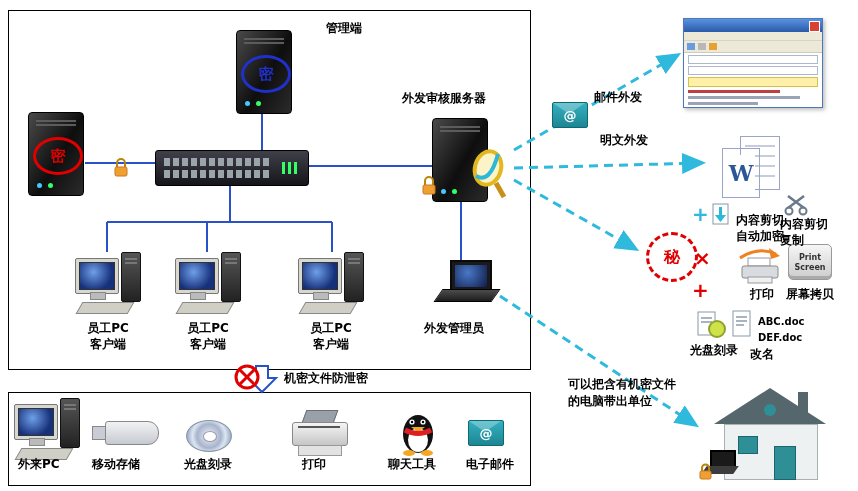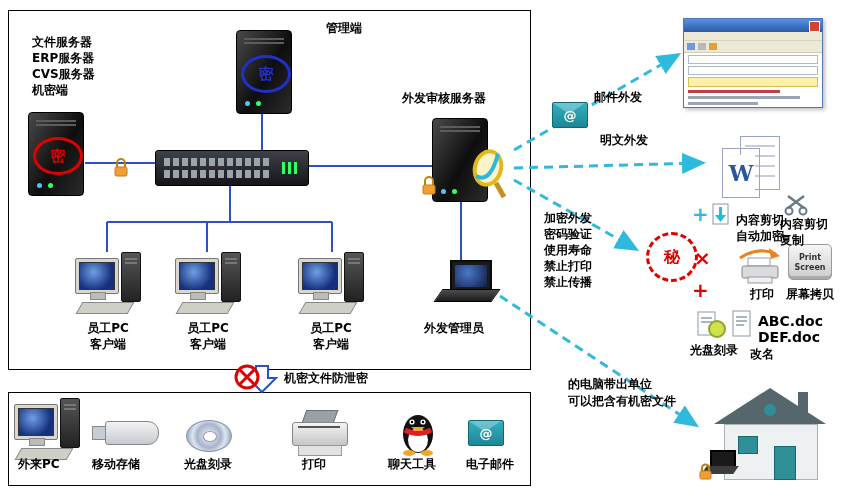--- a/index.html
+++ b/index.html
@@ -4,21 +4,21 @@
 <style>
   html,body{margin:0;padding:0;background:#fff}
   .canvas{position:relative;width:858px;height:491px;background:#fff;overflow:hidden;
           font-family:"DejaVu Sans",sans-serif}
   .frame{position:absolute;border:1px solid #000;background:#fff;z-index:1}
   svg.overlay{position:absolute;left:0;top:0;z-index:2;pointer-events:none}
   .abs{position:absolute;z-index:3}
   .t{position:absolute;z-index:4;font:bold 12px/16px "DejaVu Sans",sans-serif;color:#000;white-space:nowrap}
   .bl{display:block}
   .tc{text-align:center}
-  .ts{font-size:14px;line-height:15px}
+  .ts{font-size:10px;line-height:15px}
   .sym{position:absolute;z-index:4;font-weight:bold;line-height:1}
 
   
   .server{width:56px;height:84px}
   .sv-body{position:absolute;inset:0;background:linear-gradient(120deg,#4a4a4a,#0e0e0e 55%,#2b2b2b);
            border:1px solid #000;border-radius:4px}
   .sv-body::before{content:"";position:absolute;left:7px;right:7px;top:7px;height:8px;
            background:repeating-linear-gradient(180deg,#5c5c5c 0 2px,transparent 2px 4px)}
   .sv-body::after{content:"";position:absolute;left:8px;bottom:7px;width:5px;height:5px;border-radius:50%;
            background:#44c8ff;box-shadow:11px 0 0 #3f6}
@@ -157,26 +157,20 @@
       <path d="M514,180 L634,248"></path>
       <path d="M500,296 L694,424"></path>
     </g>
     <path d="M256,366 L268,366 L268,378 L276,378 L262,392 L248,378 L256,378 Z" fill="#ffffff" stroke="#2a52c8" stroke-width="2"></path>
     <g stroke="#e00000" stroke-width="3">
       <circle cx="247" cy="377" r="11" fill="#fff"></circle>
       <path d="M240,370 L254,384 M254,370 L240,384" fill="none"></path>
     </g>
   </svg>
 
-  <div class="t" style="left:32px;top:34px">
-    <span class="bl">文件服务器</span>
-    <span class="bl">ERP服务器</span>
-    <span class="bl">CVS服务器</span>
-    <span class="bl">机密端</span>
-  </div>
 
   <div class="t" style="left:326px;top:20px">管理端</div>
 
   <div class="abs server" style="left:28px;top:112px">
     <div class="sv-body"></div>
     <div class="stamp">密</div>
   </div>
 
   <svg class="abs" style="left:112px;top:156px" width="18" height="22">
     <path d="M5,11 V7 a4,4 0 0 1 8,0 V11" fill="none" stroke="#b8860b" stroke-width="2"></path>
@@ -320,27 +314,20 @@
   <div class="t" style="left:594px;top:89px">邮件外发</div>
   <div class="t" style="left:600px;top:132px">明文外发</div>
 
   <div class="abs worddoc" style="left:722px;top:136px">
     <div class="wd-page wd-back"></div>
     <div class="wd-page wd-front">
       <span class="wd-w">W</span>
     </div>
   </div>
 
-  <div class="t" style="left:544px;top:210px">
-    <span class="bl">加密外发</span>
-    <span class="bl">密码验证</span>
-    <span class="bl">使用寿命</span>
-    <span class="bl">禁止打印</span>
-    <span class="bl">禁止传播</span>
-  </div>
 
   <div class="abs seccircle" style="left:646px;top:232px">秘</div>
 
   <span class="sym" style="left:692px;top:204px;font-size:20px;color:#2fb9dd">+</span>
   <span class="sym" style="left:694px;top:248px;font-size:20px;color:#e00000">×</span>
   <span class="sym" style="left:692px;top:280px;font-size:20px;color:#e00000">+</span>
 
   <svg class="abs" style="left:708px;top:202px" width="26" height="26">
     <rect x="5" y="2" width="15" height="20" fill="#fff" stroke="#8898a8"></rect>
     <rect x="11" y="5" width="3" height="9" fill="#2cb8d8"></rect>
@@ -387,22 +374,22 @@
     <rect x="3" y="3" width="17" height="25" fill="#fff" stroke="#8898a8"></rect>
     <rect x="6" y="8" width="11" height="2" fill="#aab4c0"></rect>
     <rect x="6" y="12" width="11" height="2" fill="#aab4c0"></rect>
     <rect x="6" y="16" width="8" height="2" fill="#aab4c0"></rect>
   </svg>
   <div class="t ts" style="left:758px;top:314px">ABC.doc</div>
   <div class="t ts" style="left:758px;top:330px">DEF.doc</div>
   <div class="t" style="left:750px;top:346px">改名</div>
 
   <div class="t" style="left:568px;top:376px;line-height:17px">
+    <span class="bl">可以把含有机密文件</span>
     <span class="bl">的电脑带出单位</span>
-    <span class="bl">可以把含有机密文件</span>
   </div>
 
   <div class="abs house" style="left:710px;top:388px">
     <div class="hs-chim"></div>
     <div class="hs-roof"></div>
     <div class="hs-wall"></div>
     <div class="hs-door"></div>
     <div class="hs-win"></div>
     <div class="hs-dot"></div>
     <div class="lap-sm-scr"></div>

